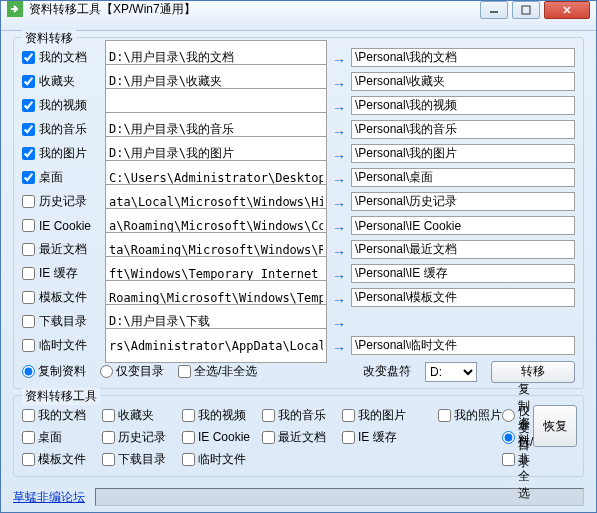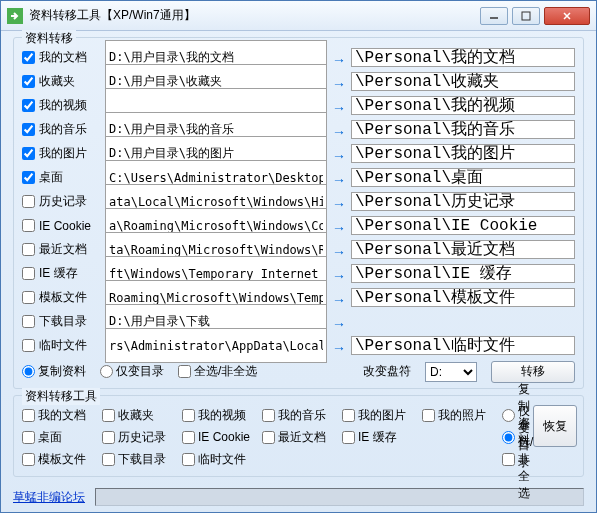--- a/index.html
+++ b/index.html
@@ -1,34 +1,34 @@
 <!DOCTYPE html>
 <html><head>
 <meta charset="utf-8">
 <style>
 *{box-sizing:border-box;font-family:"SimSun","宋体",sans-serif;font-size:12px;margin:0;padding:0}
 body{background:#fff}
 .window{width:597px;height:513px;background:linear-gradient(#e8f1fb,#dce9f7);border:1px solid #4a7ab5;box-shadow:0 0 8px rgba(0,0,0,.3)}
-.titlebar{height:30px;background:linear-gradient(#f7fbff,#e1ecf8);display:flex;align-items:center;padding:0 6px;border-bottom:1px solid #b0c4de}
+.titlebar{height:30px;background:linear-gradient(#f7fbff,#e1ecf8);display:flex;align-items:flex-start;padding:0 6px;border-bottom:1px solid #b0c4de}
 .app-icon{width:16px;height:16px;background:#4caf50;display:flex;align-items:center;justify-content:center;margin-right:6px}
 .app-icon svg{width:12px;height:12px}
 .title-text{flex:1;color:#000}
 .win-btns{display:flex;gap:4px}
 .win-btn{width:28px;height:18px;border:1px solid #8aa8c8;border-radius:2px;background:linear-gradient(#f0f6fc,#d8e6f4);display:flex;align-items:center;justify-content:center;cursor:pointer}
 .win-btn.close{width:46px;background:linear-gradient(#e67a6f,#d14836);border-color:#a03020}
 .win-btn svg{width:10px;height:10px}
 .client{padding:6px 12px 8px}
 .groupbox{border:1px solid #c5d5e5;border-radius:3px;padding:8px 8px 6px;margin-bottom:6px;position:relative}
 .groupbox>.legend{position:absolute;top:-8px;left:8px;background:#e8f1fb;padding:0 3px}
 .row{display:flex;align-items:center;height:23px;margin-bottom:1px}
 .cb{width:13px;height:13px;margin-right:4px}
 .row-label{width:66px}
 .path-input{flex:0 0 222px;height:35px;font-family:"MS Gothic",monospace;font-size:12px;padding:1px 3px;border:1px solid #a0a0a0;background:#fff}
 .arrow{flex:0 0 24px;text-align:center;color:#0066d6;font-weight:bold;font-size:14px}
-.dest-input{flex:1;height:19px;font-family:Liberation Mono, monospace;font-size:16px;padding:1px 3px;border:1px solid #a0a0a0;background:#fff}
+.dest-input{flex:1;height:19px;font-family:Liberation Sans, sans-serif;font-size:12px;padding:1px 3px;border:1px solid #a0a0a0;background:#fff}
 .ctrl-row{display:flex;align-items:center;height:24px;gap:14px;padding-top:3px}
 .radio-g{display:flex;align-items:center;gap:3px}
 .btn{height:22px;border:1px solid #8a9bb0;border-radius:3px;background:linear-gradient(#fdfdfd,#e5e9ee);cursor:pointer;padding:0 8px}
 .btn.wide{width:84px}
 .drive-sel{width:52px;height:20px;border:1px solid #8a9bb0;background:#fff}
 .restore-grid{display:grid;grid-template-columns:repeat(6,80px) 1fr auto;grid-template-rows:22px 22px 22px;align-items:center}
 .r-cell{display:flex;align-items:center;gap:3px}
 .restore-btn{grid-column:8;grid-row:1/3;width:44px;height:42px;border:1px solid #8a9bb0;border-radius:3px;background:linear-gradient(#fdfdfd,#e5e9ee);cursor:pointer}
 .footer{display:flex;align-items:center;height:28px;gap:10px}
 .link{color:#0033cc;text-decoration:underline;cursor:pointer;white-space:nowrap}
@@ -182,21 +182,21 @@
 
 <div class="groupbox">
 <div class="legend">资料转移工具</div>
 <div class="restore-grid" id="rgrid">
 <button class="restore-btn">恢复</button>
 <label class="r-cell" style="grid-area: 1 / 1;"><input type="checkbox" style="">我的文档</label>
           <label class="r-cell" style="grid-area: 1 / 2;"><input type="checkbox" style="">收藏夹</label>
           <label class="r-cell" style="grid-area: 1 / 3;"><input type="checkbox" style="">我的视频</label>
           <label class="r-cell" style="grid-area: 1 / 4;"><input type="checkbox" style="">我的音乐</label>
           <label class="r-cell" style="grid-area: 1 / 5;"><input type="checkbox" style="">我的图片</label>
-          <label class="r-cell" style="grid-area: 1 / 6;"><input type="checkbox" style="">我的照片</label>
+          <label class="r-cell" style="grid-area: 1 / 6; justify-content: flex-end;"><input type="checkbox" style="">我的照片</label>
           <label class="r-cell" style="grid-area: 2 / 1;"><input type="checkbox" style="">桌面</label>
           <label class="r-cell" style="grid-area: 2 / 2;"><input type="checkbox" style="">历史记录</label>
           <label class="r-cell" style="grid-area: 2 / 3;"><input type="checkbox" style="">IE Cookie</label>
           <label class="r-cell" style="grid-area: 2 / 4;"><input type="checkbox" style="">最近文档</label>
           <label class="r-cell" style="grid-area: 2 / 5;"><input type="checkbox" style="">IE 缓存</label>
           <label class="r-cell" style="grid-area: 3 / 1;"><input type="checkbox" style="">模板文件</label>
           <label class="r-cell" style="grid-area: 3 / 2;"><input type="checkbox" style="">下载目录</label>
           <label class="r-cell" style="grid-area: 3 / 3;"><input type="checkbox" style="">临时文件</label>
           <label class="r-cell" style="grid-area: 1 / 7;"><input type="radio" name="m2" style="">复制资料</label>
           <label class="r-cell" style="grid-area: 2 / 7;"><input type="radio" name="m2" checked="" style="">仅变目录</label>

